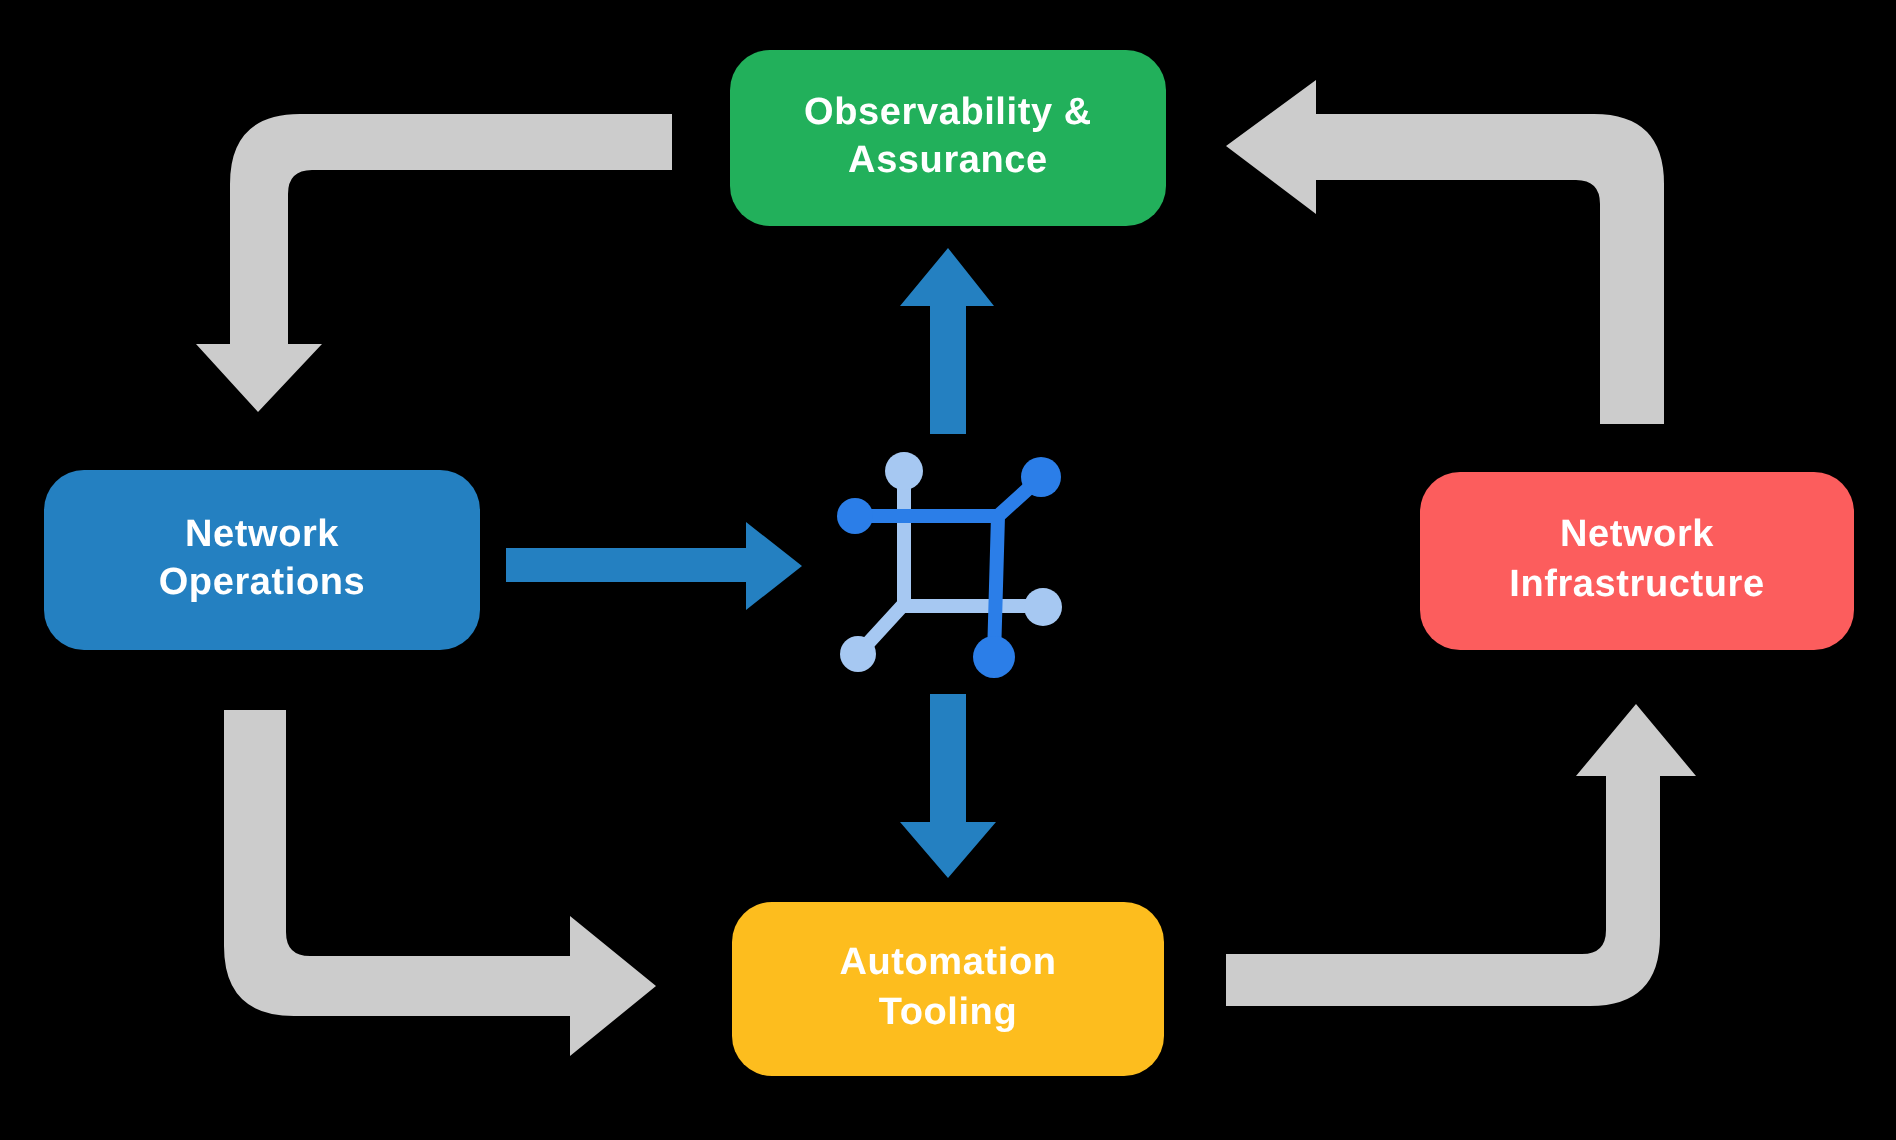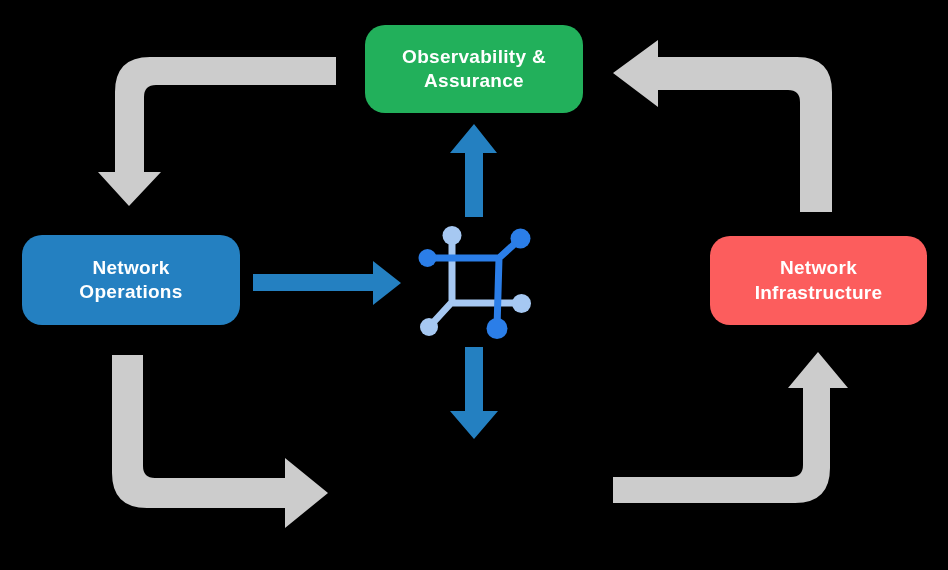--- a/index.html
+++ b/index.html
@@ -78,14 +78,18 @@
   <div class="node node-operations">
     <span class="label">Network
 Operations</span>
   </div>
 
   <div class="node node-infrastructure">
     <span class="label">Network
 Infrastructure</span>
   </div>
 
+  <div class="node node-automation">
+    <span class="label">Automation
+Tooling</span>
+  </div>
 
 </div>
 
 </body></html>

